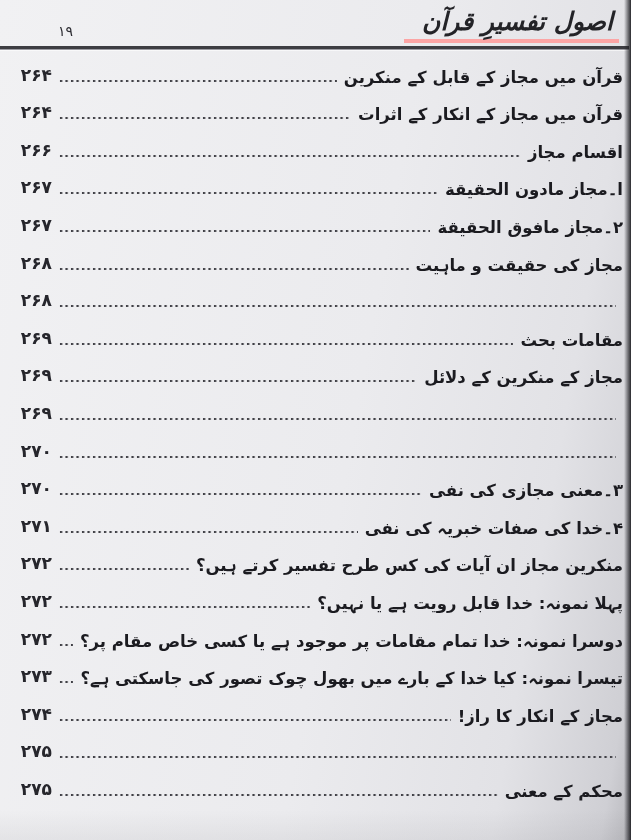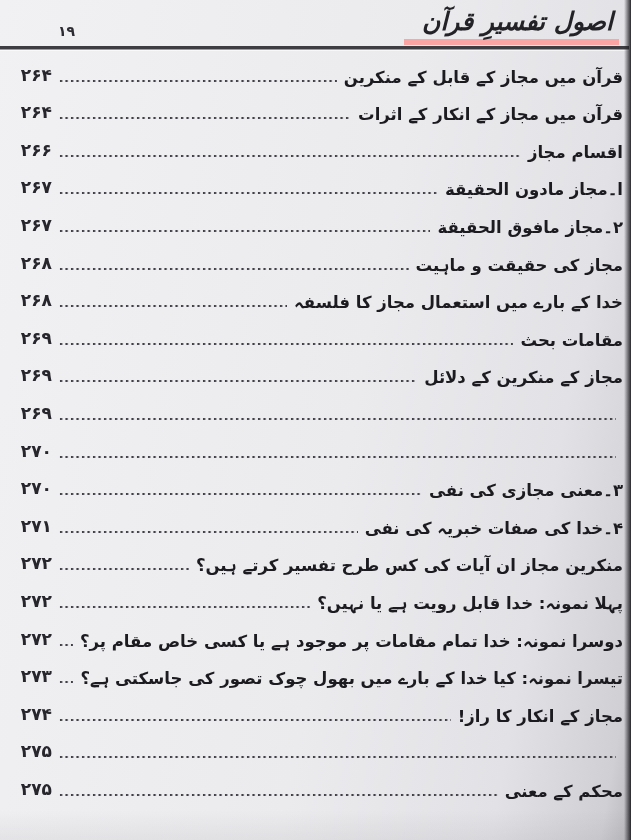--- a/index.html
+++ b/index.html
@@ -43,28 +43,28 @@
   .book-title {
     position: absolute;
     top: 7px;
     right: 12px;
     font-size: 25px;
     font-weight: 800;
     font-style: italic;
     letter-spacing: 0.5px;
     color: #232327;
     padding: 0 6px 3px 18px;
-    border-bottom: 6px solid #fca5a5;
+    border-bottom: 4px solid #fca5a5;
   }
   .page-number {
     position: absolute;
     top: 23px;
     left: 58px;
     font-size: 14px;
-    font-weight: 700;
+    font-weight: 400;
     color: #2c2c32;
   }
   .header-rule {
     position: absolute;
     top: 46px;
     left: 0;
     right: 2px;
     height: 3px;
     background: #3d3d42;
     border-bottom: 1px solid #9b9ba2;
@@ -155,21 +155,20 @@
     <span class="num">۲۶۷</span>
   </div>
 
   <div class="row">
     <span class="label">مجاز کی حقیقت و ماہیت</span>
     <span class="leader"></span>
     <span class="num">۲۶۸</span>
   </div>
 
   <div class="row">
-    <span class="label">خدا کے بارے میں استعمال مجاز کا فلسفہ</span>
     <span class="leader"></span>
     <span class="num">۲۶۸</span>
   </div>
 
   <div class="row">
     <span class="label">مقامات بحث</span>
     <span class="leader"></span>
     <span class="num">۲۶۹</span>
   </div>
 

